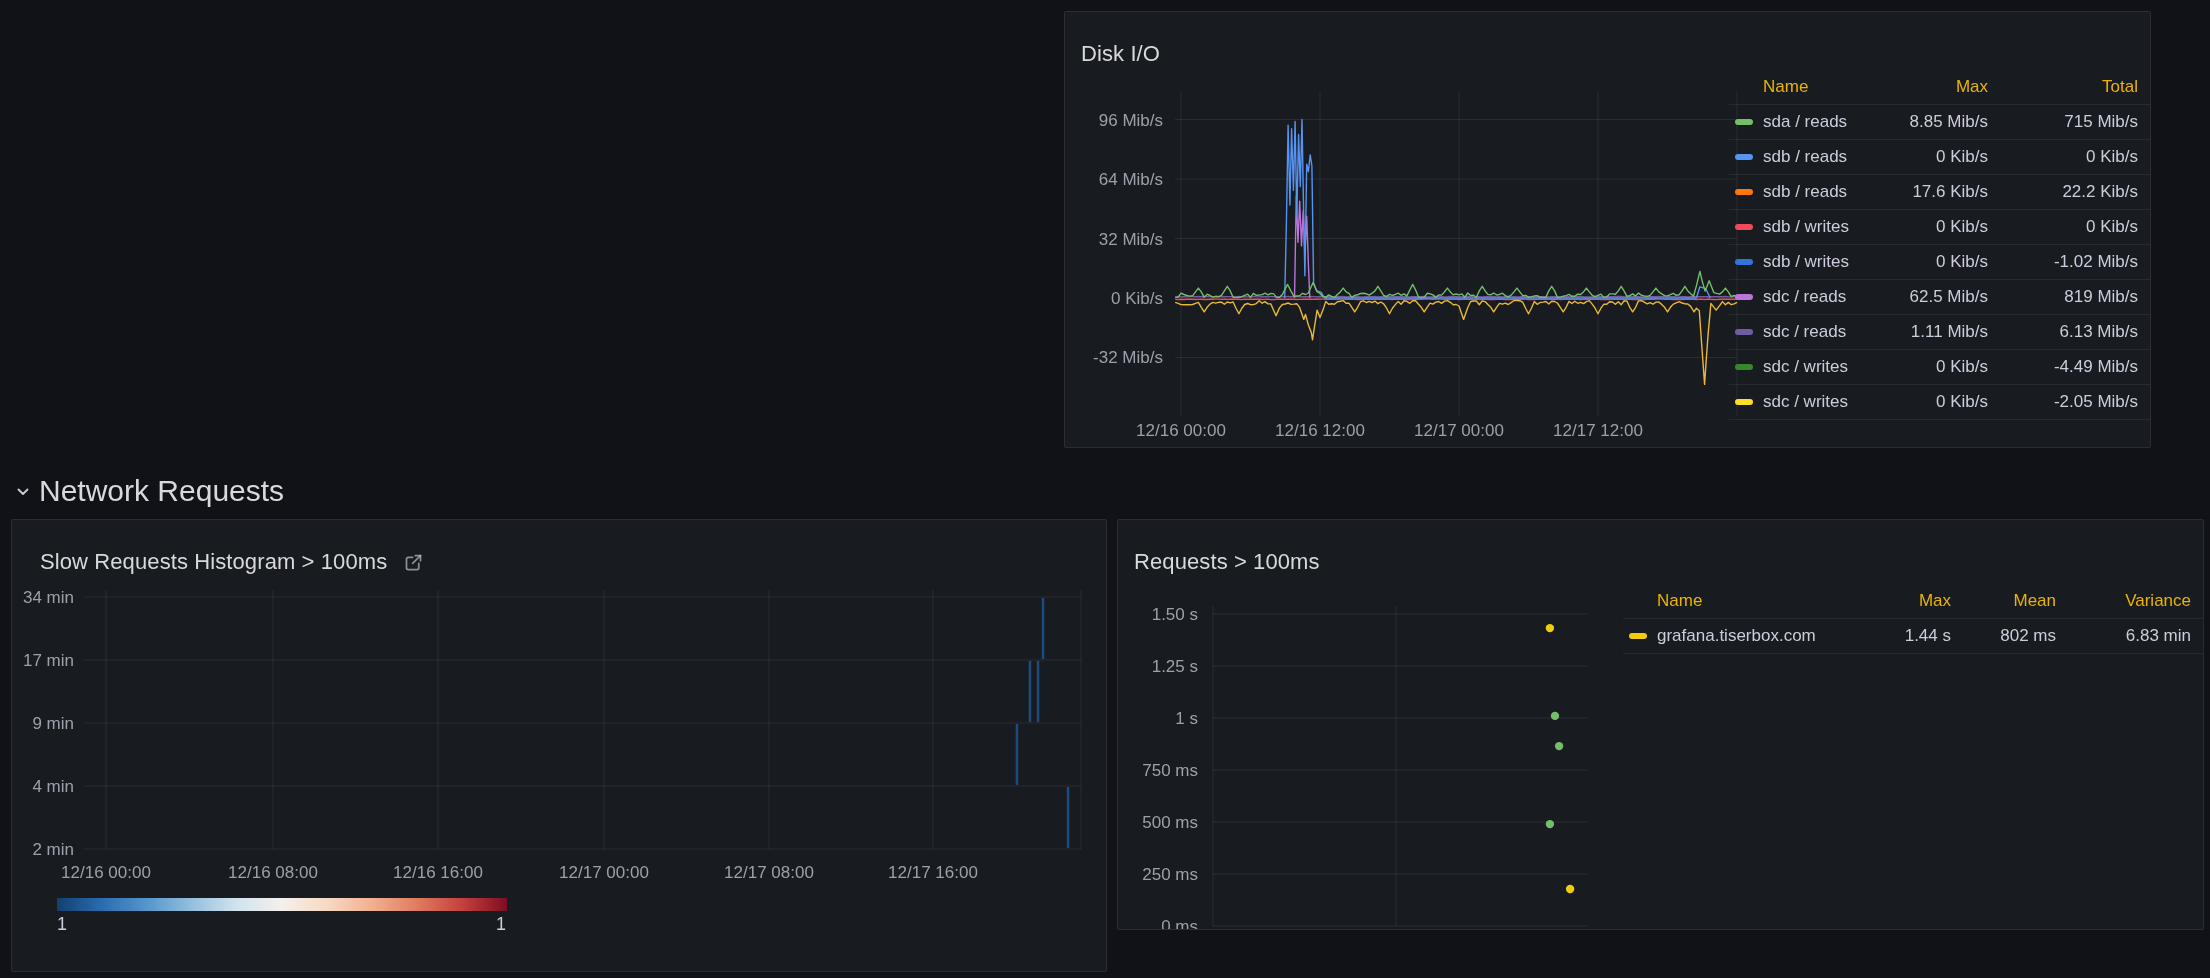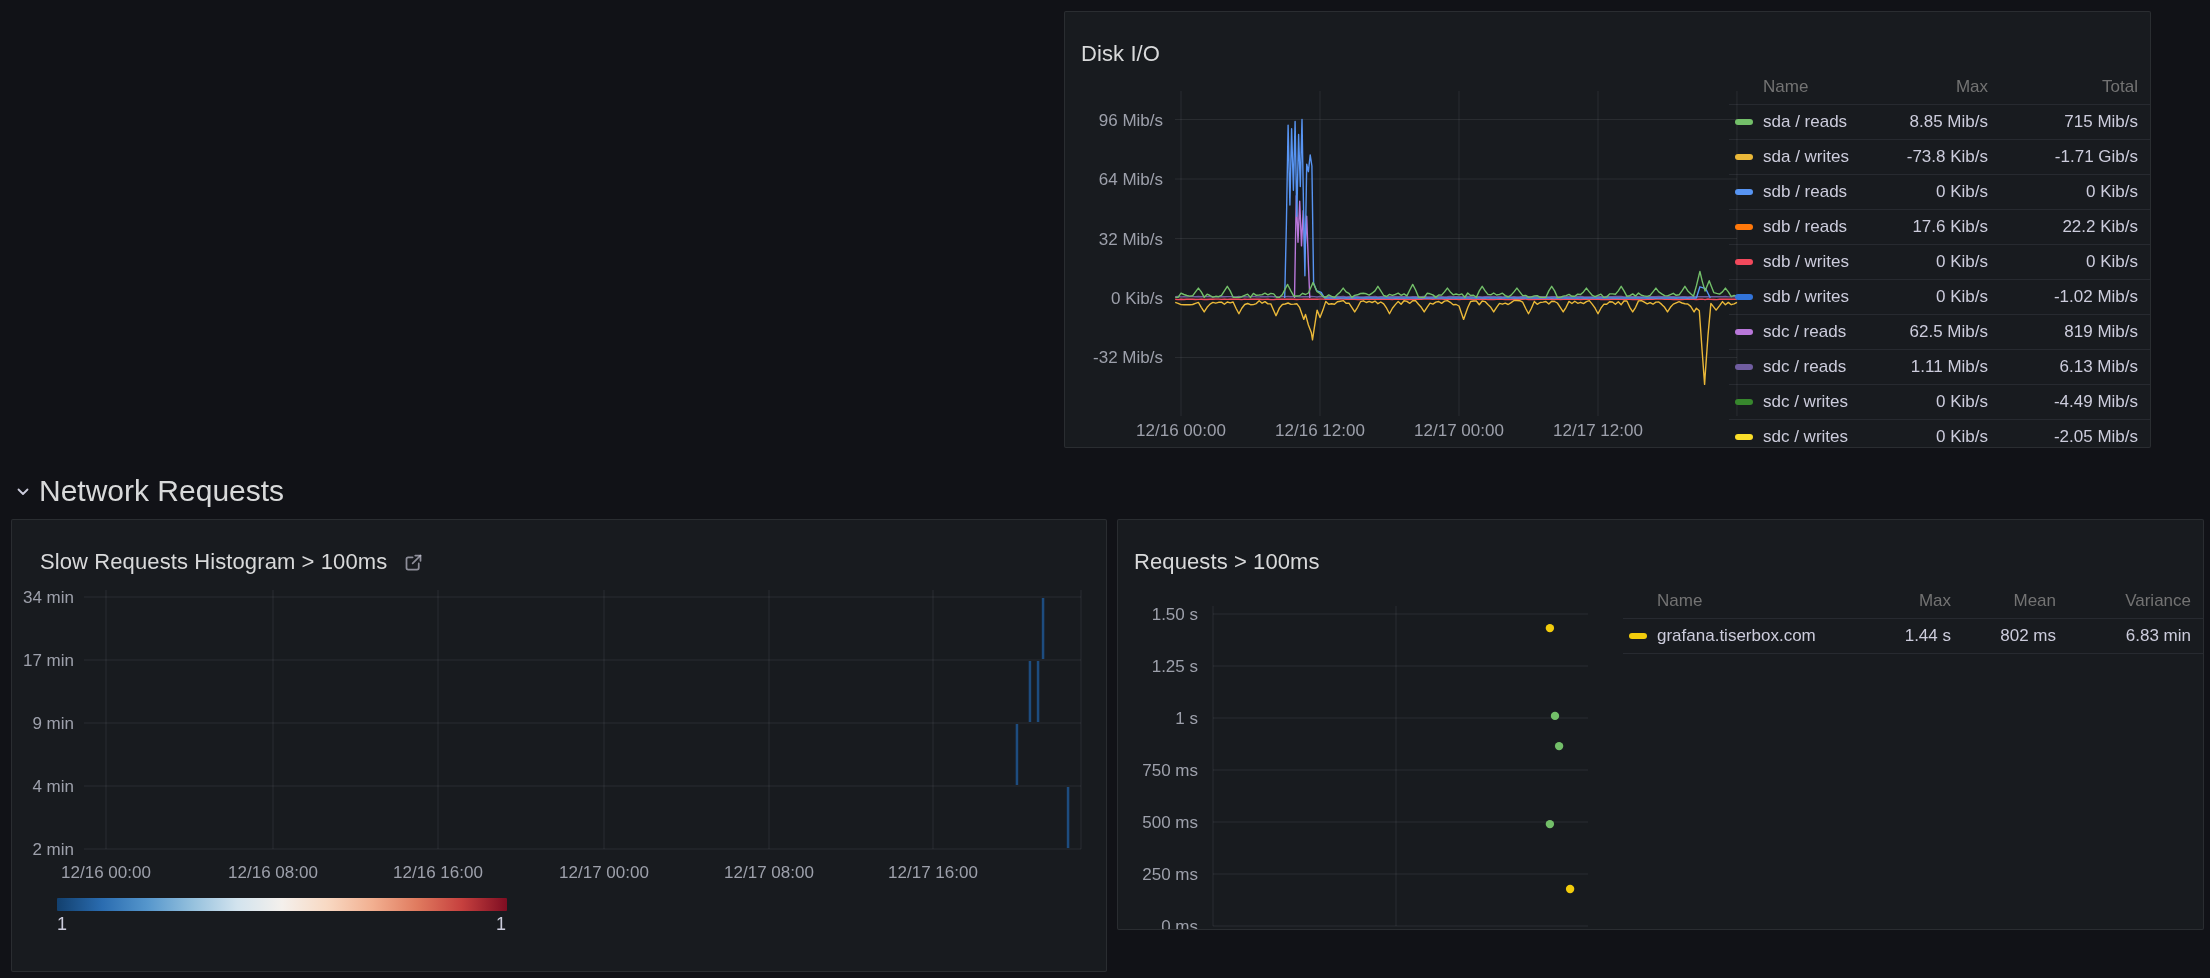--- a/index.html
+++ b/index.html
@@ -11,21 +11,21 @@
     color:#D8D9DA;letter-spacing:.1px;white-space:nowrap;display:flex;align-items:center;gap:16px;}
   .panel-title .ext-icon{display:inline-flex;color:rgba(204,204,220,0.65);}
   .chart-svg{position:absolute;left:0;top:0;}
   svg text{font-family:"Liberation Sans","DejaVu Sans",sans-serif;font-size:17px;fill:#9DA0AB;}
   
   .legend{position:absolute;font-size:17px;color:#CCCCDC;}
   .legend-row{display:grid;align-items:center;height:35px;
     border-bottom:1px solid rgba(204,204,220,0.09);box-sizing:border-box;}
   .legend-row .num{text-align:right;padding-right:14px;white-space:nowrap;}
   .legend-row .name{white-space:nowrap;overflow:hidden;text-overflow:ellipsis;}
-  .legend-head{color:#737373;font-weight:500;}
+  .legend-head{color:#eab308;font-weight:500;}
   .marker{width:18px;height:6px;border-radius:3px;margin-left:6px;}
   
   .section-row{position:absolute;left:14px;top:474px;display:flex;align-items:center;gap:7px;
     color:#D8D9DA;font-size:30px;font-weight:500;cursor:pointer;}
   .section-row svg{color:#CCCCDC;}
   
   .colorbar{position:absolute;left:45px;top:378px;width:450px;height:13px;border-radius:1px;
     background:linear-gradient(90deg,#12406e 0%,#2a6cb0 10%,#5596cc 20%,#94c0dd 30%,#d2e3ee 40%,
       #f4f0ec 50%,#f8d9c3 60%,#f2b091 70%,#e07b5f 80%,#c6403e 90%,#7e0d22 100%);}
   .colorbar-label{position:absolute;top:394px;font-size:18px;color:#CCCCDC;}
@@ -73,26 +73,20 @@
           <span></span>
           <span class="name">Name</span>
           <span class="num">Max</span>
           <span class="num">Total</span>
         </div>
         <div class="legend-row" style="grid-template-columns: 34px 1fr 120px 150px;">
           <span class="marker" style="background: rgb(115, 191, 105);"></span>
           <span class="name">sda / reads</span>
           <span class="num">8.85 Mib/s</span>
           <span class="num">715 Mib/s</span>
-        </div>
-        <div class="legend-row" style="grid-template-columns: 34px 1fr 120px 150px;">
-          <span class="marker" style="background: rgb(234, 184, 57);"></span>
-          <span class="name">sda / writes</span>
-          <span class="num">-73.8 Kib/s</span>
-          <span class="num">-1.71 Gib/s</span>
         </div>
         <div class="legend-row" style="grid-template-columns: 34px 1fr 120px 150px;">
           <span class="marker" style="background: rgb(87, 148, 242);"></span>
           <span class="name">sdb / reads</span>
           <span class="num">0 Kib/s</span>
           <span class="num">0 Kib/s</span>
         </div>
         <div class="legend-row" style="grid-template-columns: 34px 1fr 120px 150px;">
           <span class="marker" style="background: rgb(255, 120, 10);"></span>
           <span class="name">sdb / reads</span>

